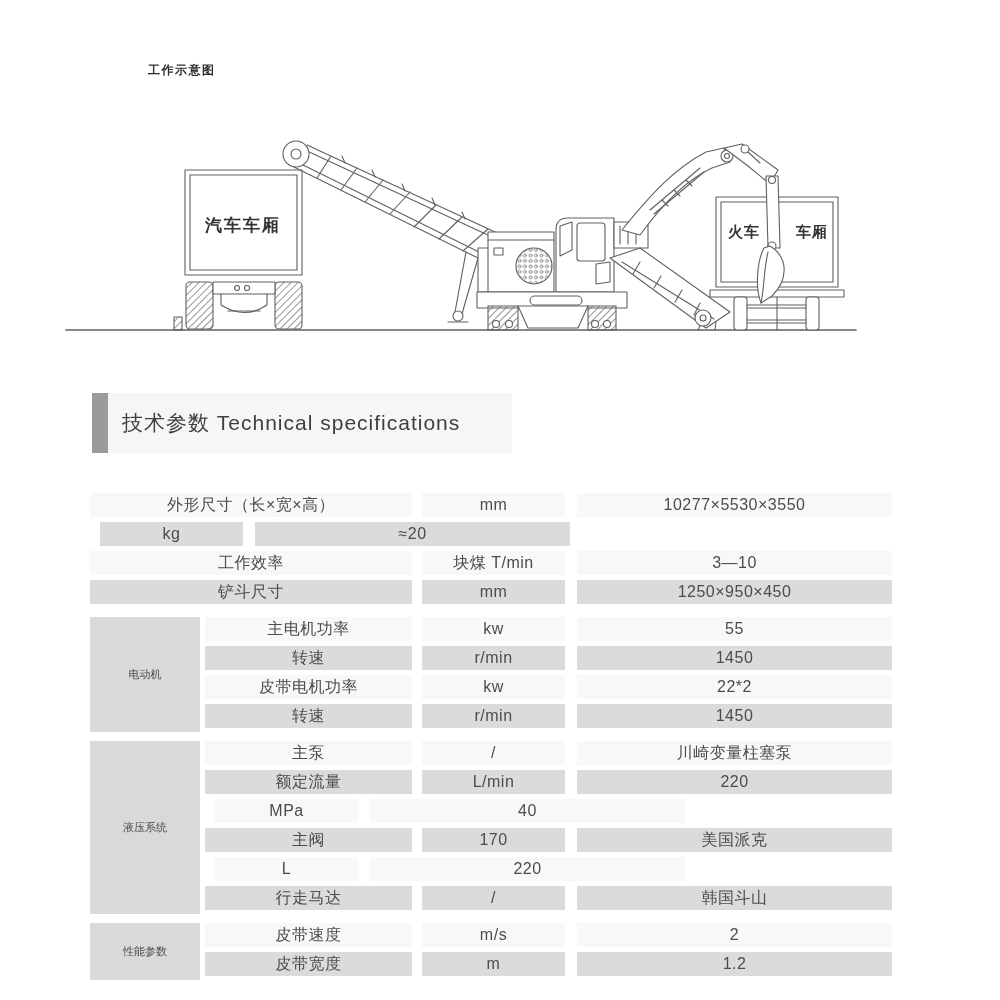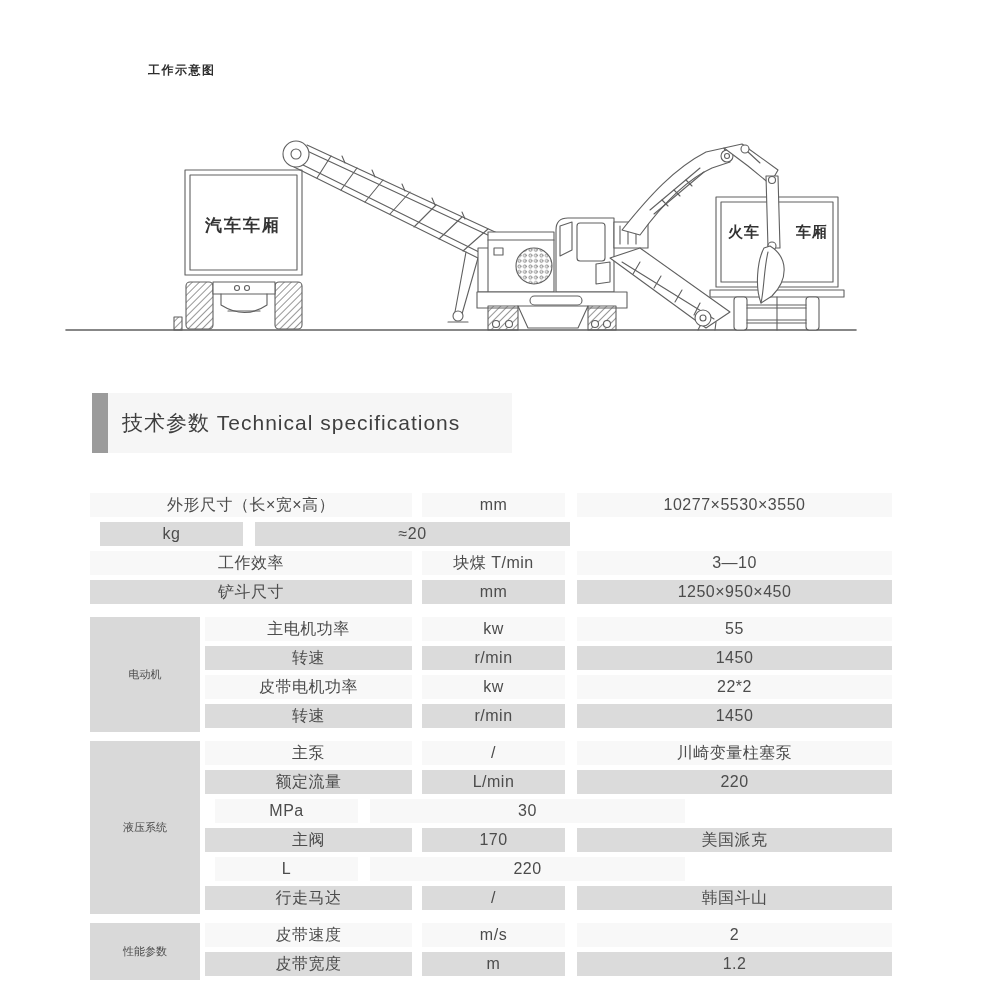--- a/index.html
+++ b/index.html
@@ -269,21 +269,21 @@
             <div class="cell unit">/</div>
             <div class="cell value">川崎变量柱塞泵</div>
           </div>
           <div class="trow dark">
             <div class="cell item">额定流量</div>
             <div class="cell unit">L/min</div>
             <div class="cell value">220</div>
           </div>
           <div class="trow light">
             <div class="cell unit">MPa</div>
-            <div class="cell value">30</div>
+            <div class="cell value">40</div>
           </div>
           <div class="trow dark">
             <div class="cell item">主阀</div>
             <div class="cell unit">170</div>
             <div class="cell value">美国派克</div>
           </div>
           <div class="trow light">
             <div class="cell unit">L</div>
             <div class="cell value">220</div>
           </div>

